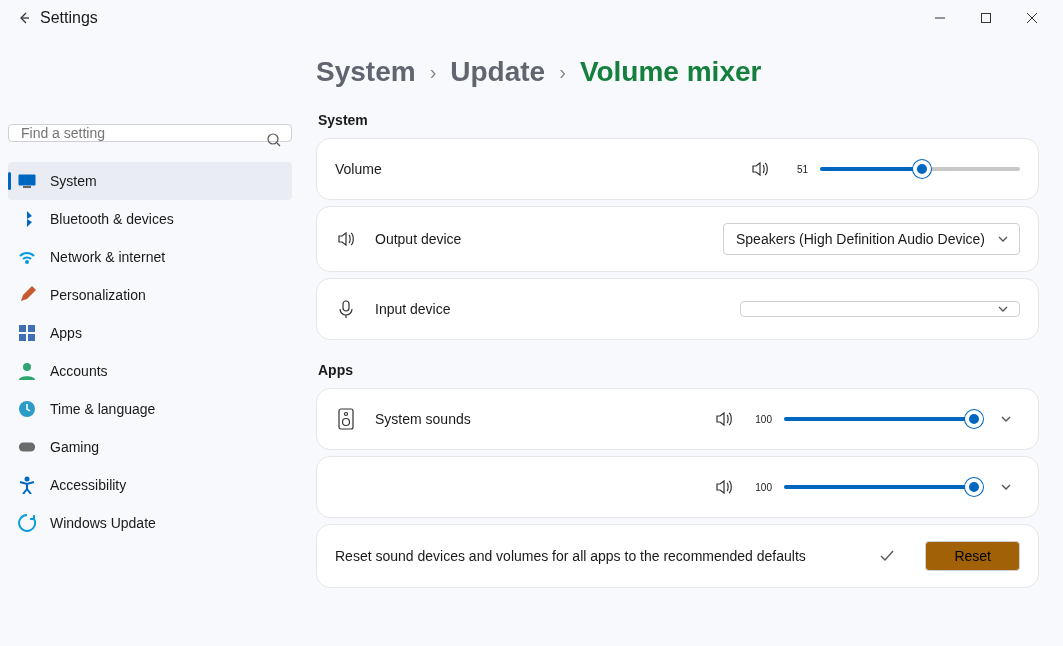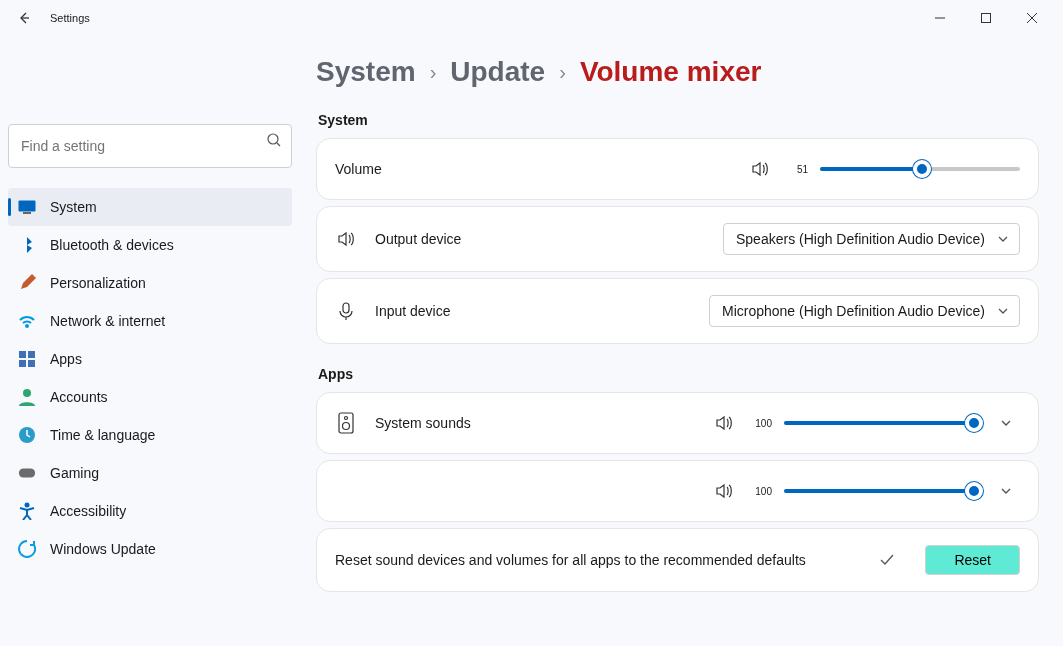--- a/index.html
+++ b/index.html
@@ -1,42 +1,42 @@
 <!DOCTYPE html>
 <html><head>
 <meta charset="utf-8">
 <style>
   * { box-sizing: border-box; margin: 0; padding: 0; font-family: "Segoe UI", -apple-system, sans-serif; }
   body { background: #f7f9fc; color: #1a1a1a; width: 1063px; height: 646px; overflow: hidden; }
   
   .titlebar { display: flex; align-items: center; height: 36px; padding: 0 8px; }
   .titlebar .back { width: 32px; height: 32px; display: flex; align-items: center; justify-content: center; cursor: pointer; }
-  .titlebar .title { font-size: 11px; margin-left: 10px; }
+  .titlebar .title { font-size: 16px; margin-left: 0; }
   .titlebar .spacer { flex: 1; }
   .winbtn { width: 46px; height: 32px; display: flex; align-items: center; justify-content: center; cursor: pointer; }
   
   .layout { display: flex; height: calc(100% - 36px); }
   .sidebar { width: 300px; padding: 0 8px 0 8px; display: flex; flex-direction: column; }
   .sidebar-spacer-top { height: 80px; }
   
   .search-wrap { position: relative; margin: 8px 0 20px 0; }
-  .search-input { width: 100%; height: 44px; border: 1px solid #d0d0d0; border-radius: 4px; background: #fff; padding: 0 34px 0 12px; font-size: 14px; outline: none; }
+  .search-input { width: 100%; height: 18px; border: 1px solid #d0d0d0; border-radius: 4px; background: #fff; padding: 0 34px 0 12px; font-size: 14px; outline: none; }
   .search-icon { position: absolute; right: 10px; top: 8px; color: #555; }
   
   .nav-list { list-style: none; }
   .nav-item { display: flex; align-items: center; height: 38px; padding: 0 10px; border-radius: 4px; cursor: pointer; position: relative; gap: 14px; }
   .nav-item.active { background: #e9edf3; }
   .nav-item.active::before { content: ""; position: absolute; left: 0; top: 10px; bottom: 10px; width: 3px; background: #0067c0; border-radius: 2px; }
   .nav-icon { width: 18px; height: 18px; display: flex; align-items: center; justify-content: center; }
   .nav-label { font-size: 14px; }
   
   .main { flex: 1; padding: 20px 24px 24px 16px; overflow-y: auto; }
   .breadcrumb { display: flex; align-items: center; gap: 14px; margin-bottom: 24px; }
   .crumb { font-size: 28px; font-weight: 600; color: #606570; cursor: pointer; }
-  .crumb.current { color: #b91c1c; }
+  .crumb.current { color: #15803d; }
   .crumb-sep { font-size: 20px; color: #888; }
   
   .section-label { font-size: 14px; font-weight: 600; margin: 8px 0 10px 2px; }
   
   .card { background: #fff; border: 1px solid #e6e6e6; border-radius: 14px; padding: 16px 18px; margin-bottom: 6px; display: flex; align-items: center; gap: 18px; min-height: 62px; }
   .card .lead-icon { width: 22px; display: flex; align-items: center; justify-content: center; color: #333; }
   .card .card-label { font-size: 14px; flex: 0 0 auto; }
   .card .gap { flex: 1; }
   
   .slider-wrap { display: flex; align-items: center; gap: 12px; }
@@ -46,21 +46,21 @@
   .track { position: absolute; left: 0; right: 0; height: 4px; background: #c8c8c8; border-radius: 2px; }
   .fill { position: absolute; left: 0; height: 4px; background: #0067c0; border-radius: 2px; }
   .thumb { position: absolute; width: 18px; height: 18px; border-radius: 50%; background: #0067c0; border: 4px solid #fff; box-shadow: 0 0 0 1px #0067c0; transform: translateX(-50%); }
   
   .select { background: #fff; border: 1px solid #d0d0d0; border-radius: 4px; padding: 7px 34px 7px 12px; font-size: 14px; position: relative; cursor: pointer; min-width: 280px; text-align: left; }
   .select-caret { position: absolute; right: 10px; top: 50%; transform: translateY(-50%); color: #555; }
   
   .expand-btn { width: 28px; height: 28px; display: flex; align-items: center; justify-content: center; cursor: pointer; color: #555; }
   
   .reset-row .desc { font-size: 14px; flex: 1; }
-  .reset-btn { background: #5eead4; border: 1px solid #d0d0d0; border-radius: 4px; padding: 6px 28px; font-size: 14px; cursor: pointer; }
+  .reset-btn { background: #a16207; border: 1px solid #d0d0d0; border-radius: 4px; padding: 6px 28px; font-size: 14px; cursor: pointer; }
   .check-icon { width: 40px; display:flex; align-items:center; justify-content:center; color:#555;}
   
   svg { display: block; }
 </style>
 </head>
 <body>
 
 <div class="titlebar">
   <div class="back">
     <svg width="16" height="16" viewBox="0 0 16 16">
@@ -112,33 +112,33 @@
         <li class="nav-item">
           <span class="nav-icon">
             <svg width="14" height="18" viewBox="0 0 14 18">
               <path d="M7 1v16l5-5-5-3 5-3-5-5z" fill="#0067c0"></path>
             </svg>
           </span>
           <span class="nav-label">Bluetooth &amp; devices</span>
         </li>
         <li class="nav-item">
           <span class="nav-icon">
+            <svg width="18" height="14" viewBox="0 0 18 14">
+              <path d="M9 13a1 1 0 100-2 1 1 0 000 2zM5 9c2-2 6-2 8 0M2 6c4-4 10-4 14 0" fill="none" stroke="#0099e5" stroke-width="2"></path>
+            </svg>
+          </span>
+          <span class="nav-label">Network &amp; internet</span>
+        </li>
+        <li class="nav-item">
+          <span class="nav-icon">
             <svg width="18" height="18" viewBox="0 0 18 18">
               <path d="M3 15l2-6 9-9 4 4-9 9-6 2z" fill="#c65a2e"></path>
             </svg>
           </span>
           <span class="nav-label">Personalization</span>
-        </li>
-        <li class="nav-item">
-          <span class="nav-icon">
-            <svg width="18" height="14" viewBox="0 0 18 14">
-              <path d="M9 13a1 1 0 100-2 1 1 0 000 2zM5 9c2-2 6-2 8 0M2 6c4-4 10-4 14 0" fill="none" stroke="#0099e5" stroke-width="2"></path>
-            </svg>
-          </span>
-          <span class="nav-label">Network &amp; internet</span>
         </li>
         <li class="nav-item">
           <span class="nav-icon">
             <svg width="16" height="16" viewBox="0 0 16 16">
               <rect x="0" y="0" width="7" height="7" fill="#3f6fb5"></rect>
               <rect x="9" y="0" width="7" height="7" fill="#3f6fb5"></rect>
               <rect x="0" y="9" width="7" height="7" fill="#3f6fb5"></rect>
               <rect x="9" y="9" width="7" height="7" fill="#3f6fb5"></rect>
             </svg>
           </span>
@@ -243,21 +243,20 @@
     <div class="card">
       <span class="lead-icon">
         <svg width="20" height="20" viewBox="0 0 20 20">
             <rect x="7" y="2" width="6" height="10" rx="3" fill="none" stroke="#333" stroke-width="1.2"></rect>
             <path d="M4 10a6 6 0 0 0 12 0M10 16v3" fill="none" stroke="#333" stroke-width="1.2"></path>
           </svg>
       </span>
       <span class="card-label">Input device</span>
       <span class="gap"></span>
       <div class="select">
-        <span>Microphone (High Definition Audio Device)</span>
         <span class="select-caret">
             <svg width="12" height="12" viewBox="0 0 12 12">
               <path d="M2 4l4 4 4-4" fill="none" stroke="#555" stroke-width="1.3"></path>
             </svg>
           </span>
       </div>
     </div>
 
     <div class="section-label" style="margin-top:22px">Apps</div>
 

